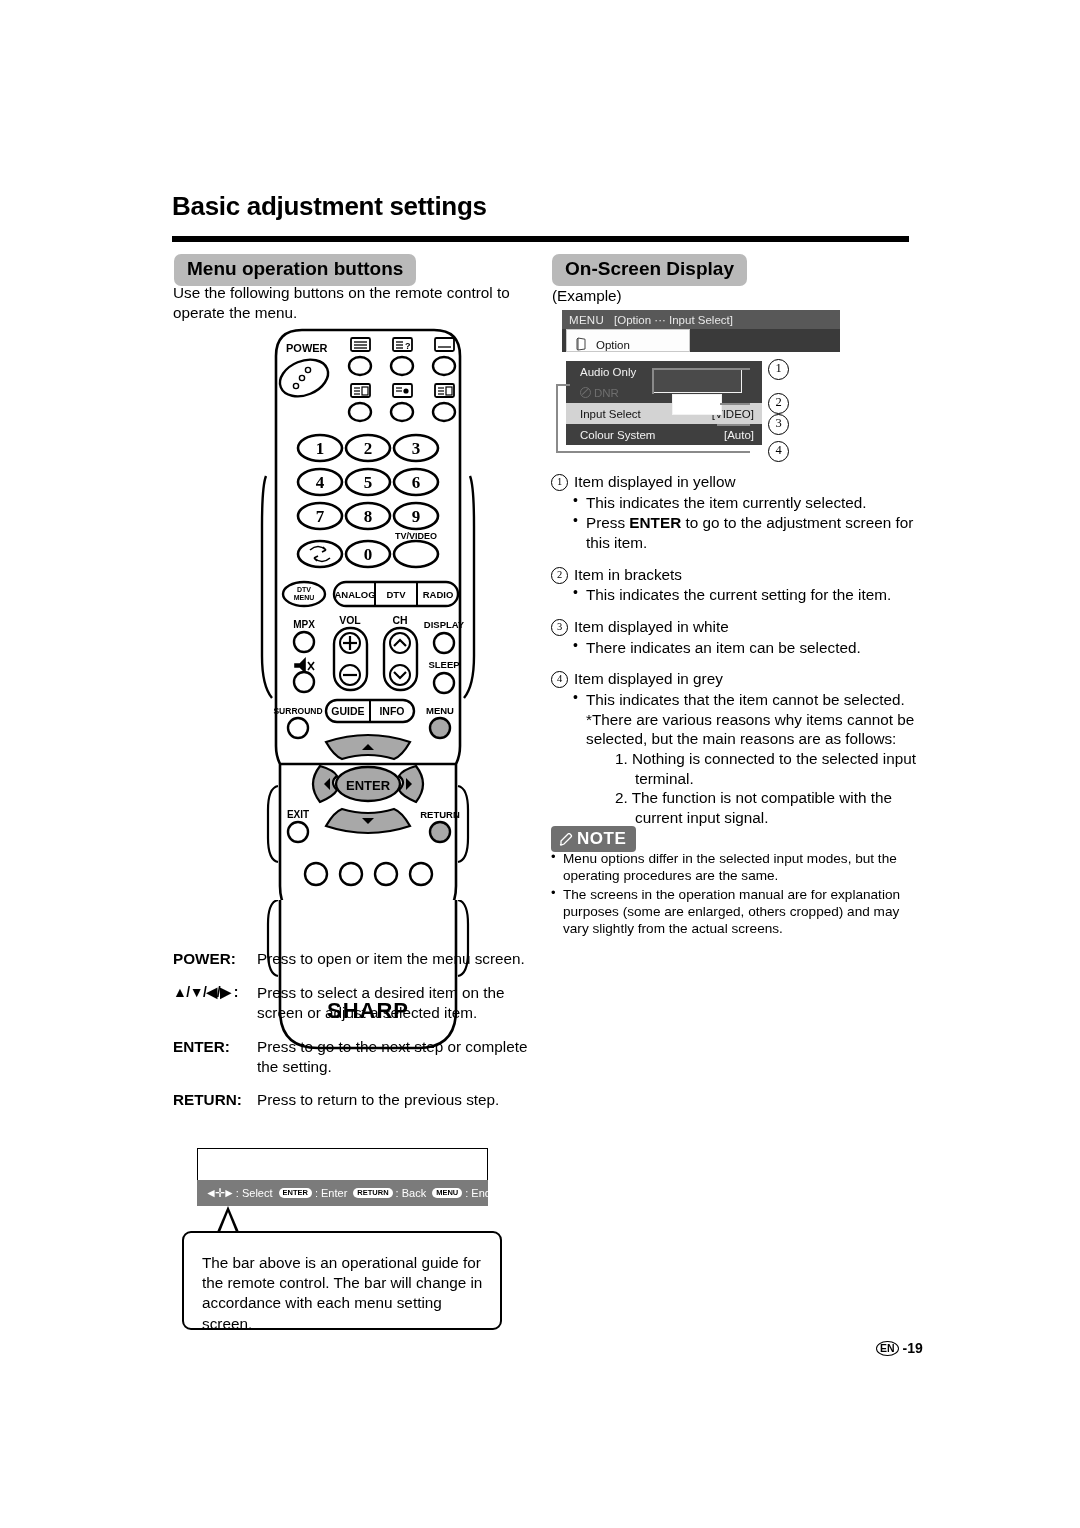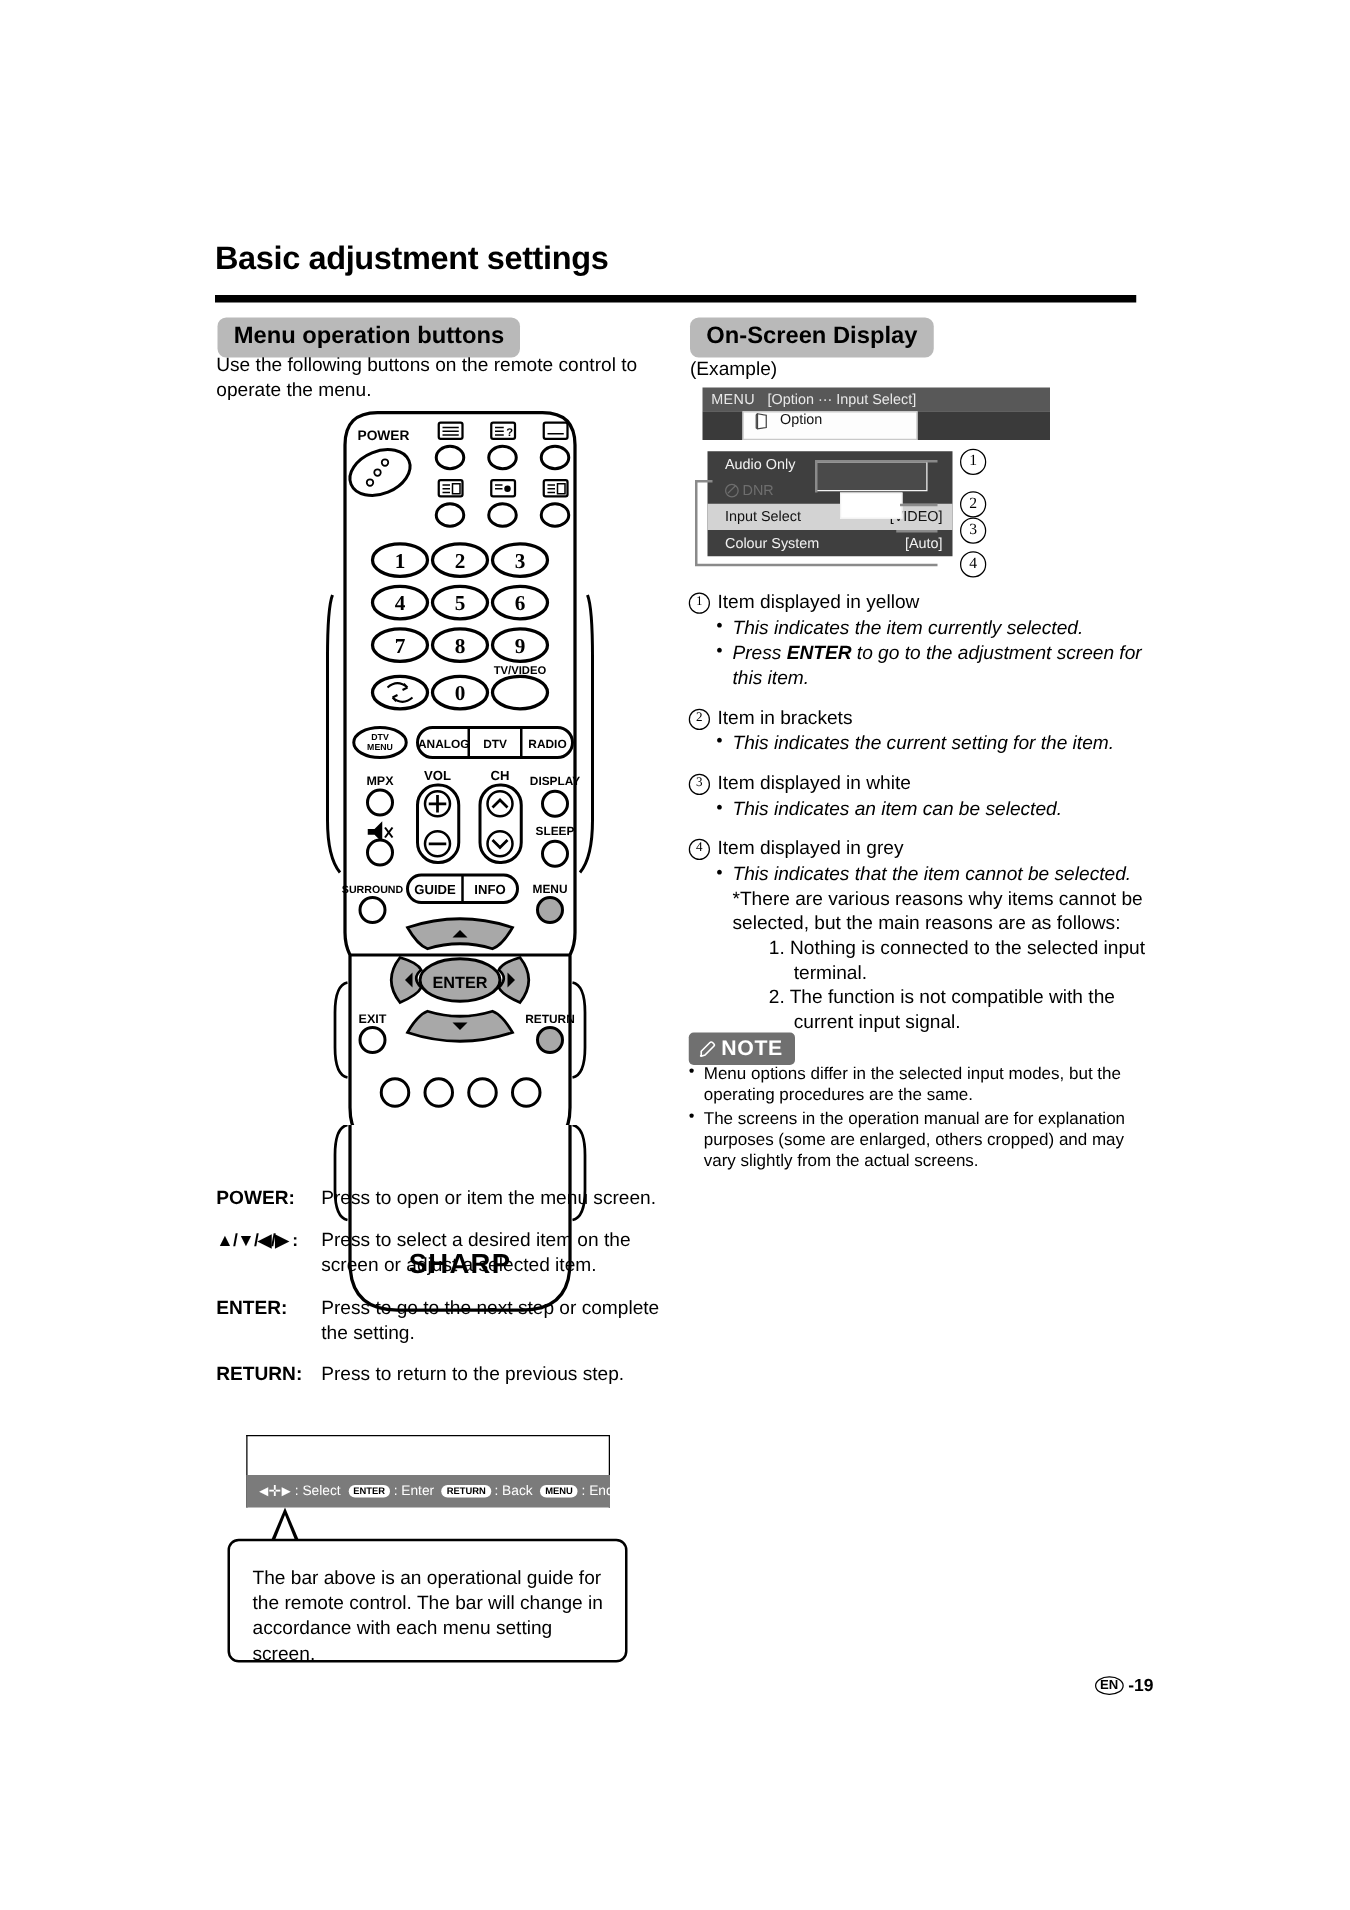--- a/index.html
+++ b/index.html
@@ -136,29 +136,28 @@
     gap: 10px;
   }
   .osd-menubar .mtitle { letter-spacing: .3px; }
   .osd-tabrow {
     position: absolute; left: 0; top: 19px;
     width: 278px; height: 23px;
     background: #3a3a3a;
   }
   .osd-tab {
     position: absolute; left: 4px; top: 0px;
-    width: 140px; height: 23px;
+    width: 124px; height: 23px;
     background: #fdfdfd;
     color: #111;
     font-size: 11.5px;
-    display: flex; align-items: flex-start;
+    display: flex; align-items: flex-end;
     gap: 9px;
     padding-left: 9px; box-sizing: border-box;
     border: 1px solid #c9c9c9;
-    margin-left: 28px;
   }
   .osd-tab .doc-ic { width: 11px; height: 14px; display:block; }
 
   .osd-list {
     position: absolute; left: 4px; top: 51px;
     width: 196px; height: 84px;
     background: #3f3f3f;
   }
   .osd-row {
     position: absolute; left: 0; width: 196px; height: 21px;
@@ -209,21 +208,21 @@
   }
   .rc-item { margin-bottom: 12px; }
   .rc-head { display: flex; gap: 6px; }
   .rc-circ {
     flex: none;
     width: 15px; height: 15px; margin-top: 2px;
     border: 1.3px solid #000; border-radius: 50%;
     font-size: 10.5px; line-height: 13.5px; text-align: center;
     font-family: "Liberation Serif", serif;
   }
-  .rc-bullets { margin: 0; padding: 0; list-style: none; font-style: italic; }
+  .rc-bullets { margin: 0; padding: 0; list-style: none; }
   .rc-bullets li {
     position: relative; padding-left: 35px; margin-top: 1px;
   }
   .rc-bullets li:before {
     content: "\2022"; position: absolute; left: 22px; top: -1px; font-size: 14px;
   }
   .rc-note-sub { padding-left: 35px; }
   .rc-ol { margin: 0; padding-left: 64px; list-style: none; }
   .rc-ol li { position: relative; text-indent: -20px; padding-left: 20px; }
   b { font-weight: bold; }
@@ -583,21 +582,21 @@
         <li>This indicates the current setting for the item.</li>
       </ul>
     </div>
 
     <div class="rc-item">
       <div class="rc-head">
         <span class="rc-circ">3</span>
         <span>Item displayed in white</span>
       </div>
       <ul class="rc-bullets">
-        <li>This indicates an item can be selected.</li>
+        <li>There indicates an item can be selected.</li>
       </ul>
     </div>
 
     <div class="rc-item">
       <div class="rc-head">
         <span class="rc-circ">4</span>
         <span>Item displayed in grey</span>
       </div>
       <ul class="rc-bullets">
         <li>This indicates that the item cannot be selected.</li>

